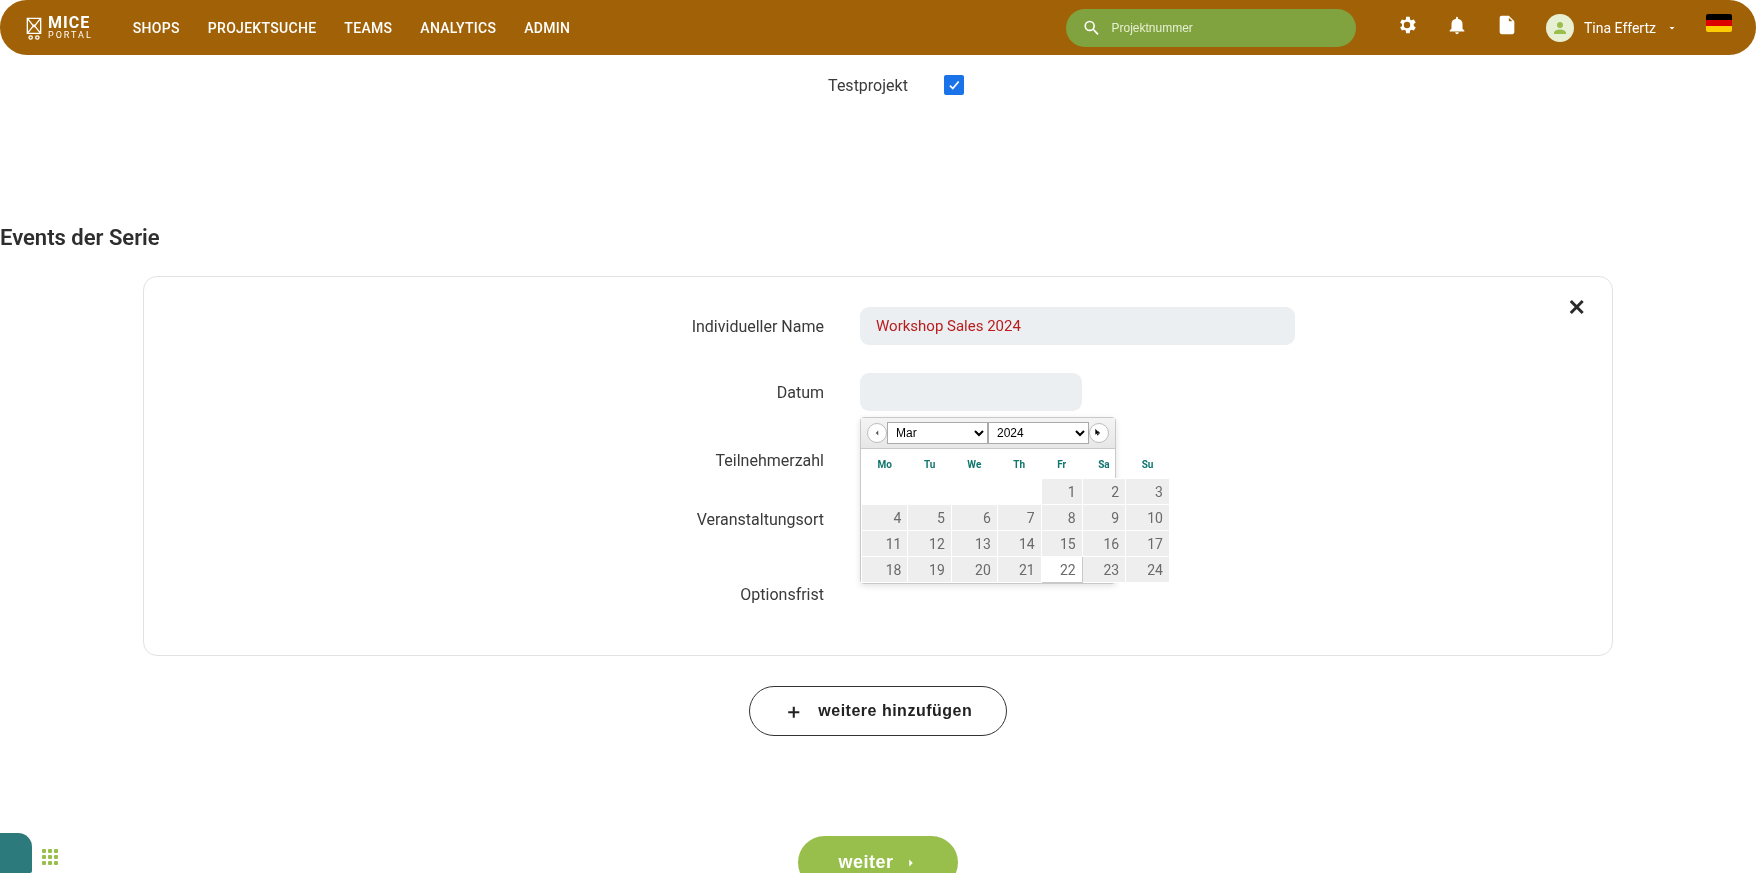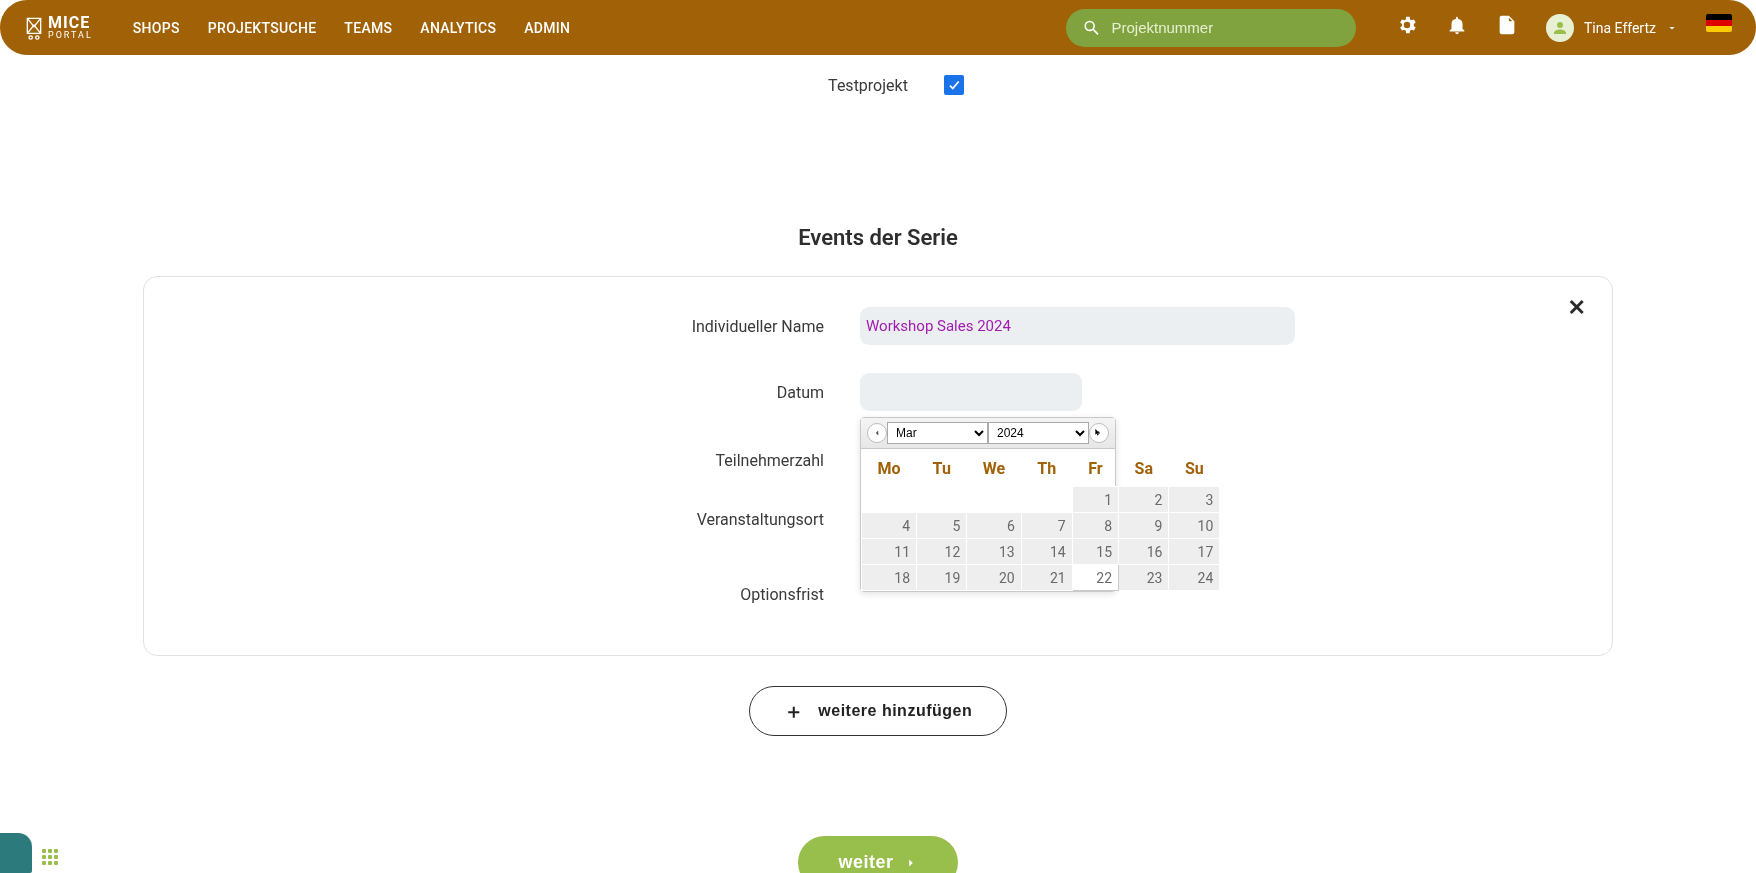--- a/index.html
+++ b/index.html
@@ -45,21 +45,21 @@
     background: #80a33f;
     border-radius: 22px;
     height: 38px;
     width: 290px;
     display: flex; align-items: center;
     padding: 0 16px;
     gap: 10px;
   }
   .search-wrap input {
     background: transparent; border: none; outline: none;
-    color: #fff; font-size: 15px; width: 100%;
+    color: #fff; font-size: 12px; width: 100%;
   }
   .search-wrap input::placeholder { color: #e7f0d3; }
   .header-icons { display:flex; gap: 28px; margin-left: 40px; }
   .hicon { width: 22px; height: 22px; fill: #fff; cursor:pointer; }
   .user-chip { display:flex; align-items:center; gap:10px; color:#fff; cursor:pointer; }
   .user-chip .avatar-circle {
     width: 28px; height: 28px; border-radius: 50%;
     background: #e7f0d3; display:flex; align-items:center; justify-content:center;
   }
   .user-chip .avatar-circle svg { width:18px; height:18px; fill:#98bf4c; }
@@ -80,21 +80,21 @@
     margin-top: 10px;
   }
   .row-testproj label { color:#3b3b3b; font-size:16px;margin-left:36px; }
   .chk {
     width:20px; height:20px; background:#1a73e8; border-radius:2px;
     display:flex; align-items:center; justify-content:center; cursor:pointer;
   }
   .chk svg { width:14px; height:14px; stroke:#fff; stroke-width:3; fill:none; }
 
   h2.section-title {
-    text-align:center; font-size:22px; font-weight:600; color:#2e2e2e;
+    text-align:left; font-size:22px; font-weight:600; color:#2e2e2e;
     margin-top: 130px; margin-bottom: 26px;
   }
 
   .card {
     width: 1470px; margin: 0 auto;
     border: 1px solid #e2e2e2; border-radius: 14px;
     padding: 30px 40px 34px; position: relative;
     min-height: 380px;
   }
   .card .close-x {
@@ -107,22 +107,22 @@
     align-items:center;
     column-gap: 36px;
     margin-bottom: 28px;
     position: relative;
   }
   .form-row label {
     text-align:right; color:#3a3a3a; font-size:16px;
   }
   .pill-input {
     background:#eceff2; border-radius:9px; height:38px;
-    display:flex; align-items:center; padding:0 6px;
-    color:#a21caf; font-size:15px;
+    display:flex; align-items:center; padding:0 16px;
+    color:#b91c1c; font-size:15px;
   }
   .pill-input.wide { width: 435px; }
   .pill-input.mid  { width: 222px; }
 
   
   .datepicker {
     position:absolute; left:676px; top:44px;
     width: 256px; background:#fff;
     border:1px solid #c9c9c9; border-radius:4px;
     font-size:13px;
@@ -142,21 +142,21 @@
     cursor:pointer;
   }
   .dp-nav svg { width:10px; height:10px; fill:#555; }
   .dp-head select {
     flex:1; height:22px; font-size:12px;
     border:1px solid #aaa; background:#fff;
     padding: 0 4px;
   }
   .dp-grid { width:100%; border-collapse:collapse; }
   .dp-grid th {
-    padding:10px 16px 8px; font-weight:700; color:#a16207; font-size:16px;
+    padding:10px 16px 8px; font-weight:700; color:#0f766e; font-size:10px;
   }
   .dp-grid td {
     width:34px; height:26px; text-align:right; padding:0 6px;
     color:#6a6a6a; background:#eeeeee;
     border:1px solid #fff; font-size:14px;
     cursor:pointer;
   }
   .dp-grid td.empty { background:transparent; cursor:default; }
   .dp-grid td.hl {
     background:#fff; border:1px solid #c9c9c9;

